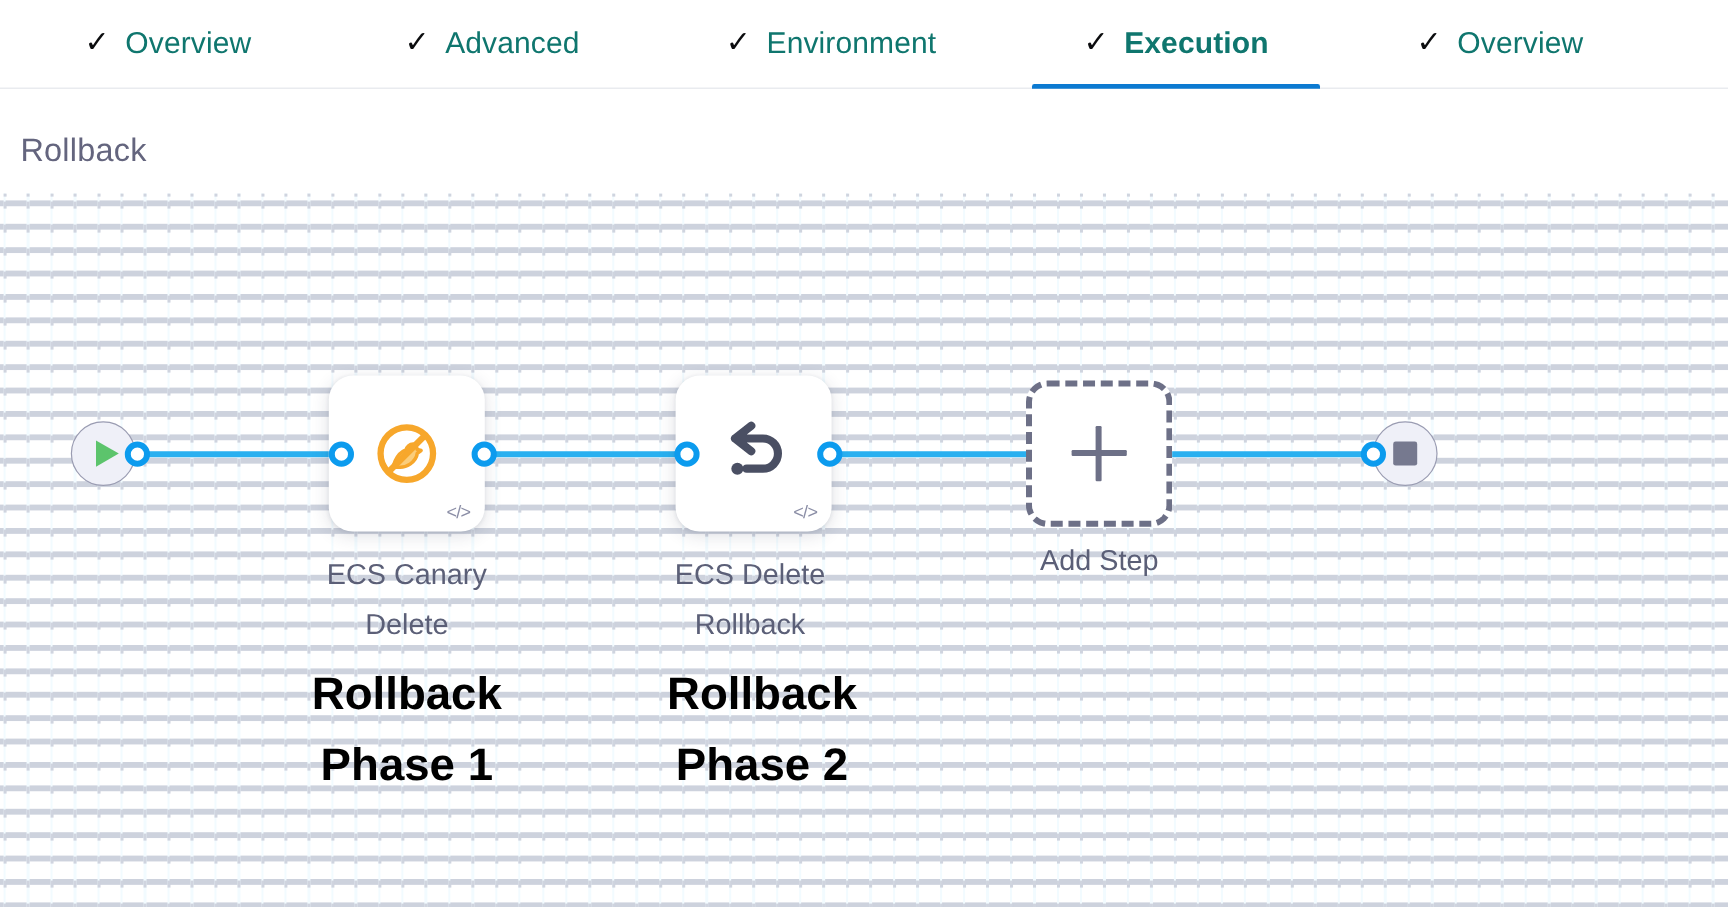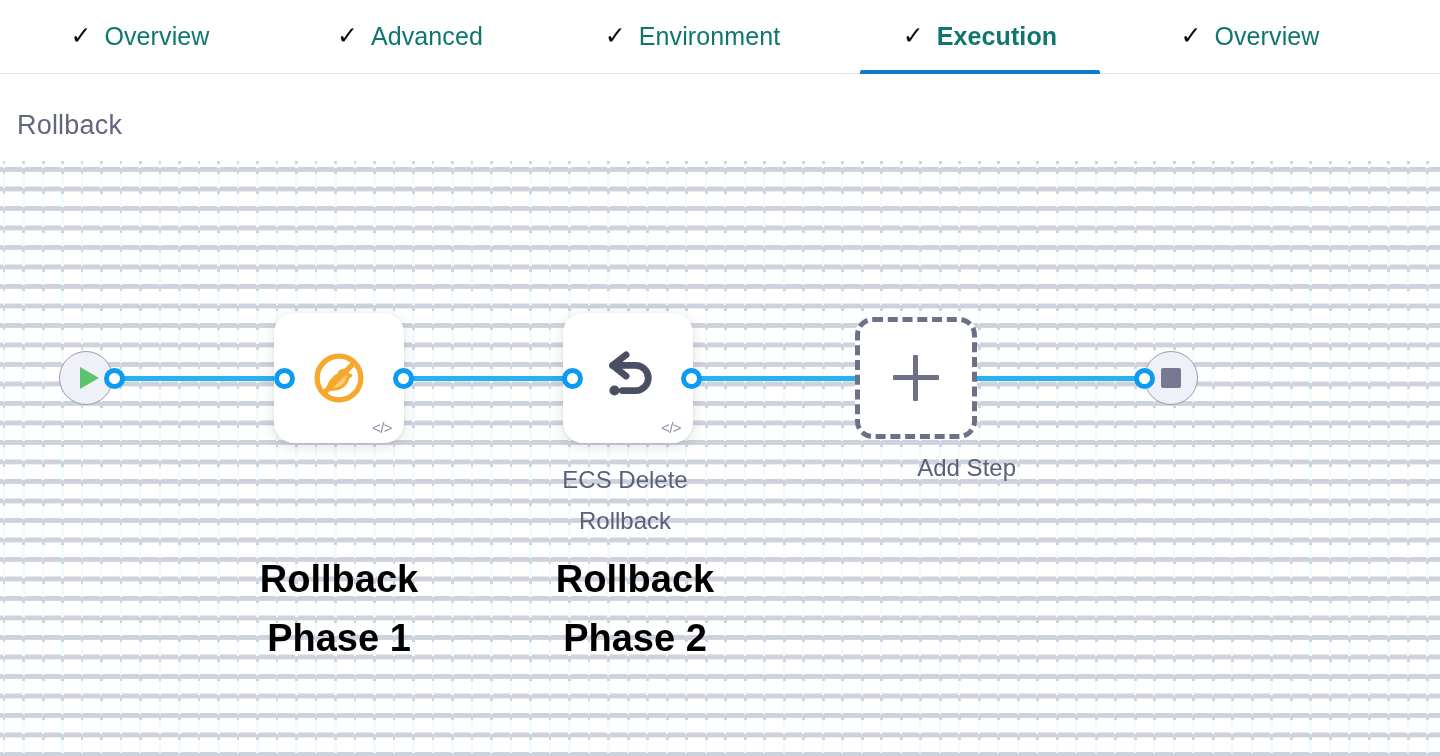--- a/index.html
+++ b/index.html
@@ -305,20 +305,22 @@
           <circle cx="32" cy="32" r="25" fill="none" stroke="#f7a72b" stroke-width="6"></circle>
           <path d="M38 23c-3.4 0-6 2.4-6.6 5.3-4 1.6-8 5.4-10.4 10.6-1 2.2-1.6 4.3-1.8 6.1h6.5c3.2 0 6.5-1 9.4-3 4-2.7 6.4-6.6 6.9-10.3l3.6-2.6-3.7-1.1A6.6 6.6 0 0 0 38 23z" fill="#fbcd7a"></path>
           <path d="M38 23c-3.4 0-6 2.4-6.6 5.3-4 1.6-8 5.4-10.4 10.6-1 2.2-1.6 4.3-1.8 6.1h6.5c3.2 0 6.5-1 9.4-3 4-2.7 6.4-6.6 6.9-10.3l3.6-2.6-3.7-1.1A6.6 6.6 0 0 0 38 23z" fill="none" stroke="#f7a72b" stroke-width="3.4" stroke-linejoin="round"></path>
           <line x1="15" y1="49" x2="49" y2="15" stroke="#f7a72b" stroke-width="6" stroke-linecap="round"></line>
         </svg>
       </div>
       <span class="code-mark">&lt;/&gt;</span>
     </div>
     <div class="ring" style="left:274px;  top:207px;"></div>
     <div class="ring" style="left:393px;  top:207px;"></div>
+    <div class="node-label" style="left:219px; top:298px; width:240px;">ECS Canary
+Delete</div>
     <div class="annotation" style="left:199px; top:389px; width:280px;">Rollback
 Phase 1</div>
 
     <div class="card" style="left:563px; top:152px;">
       <div class="glyph">
         <svg width="62" height="58" viewBox="0 0 64 60" aria-hidden="true">
           <path d="M16 17 L30 6 M16 17 L30 28 M16 17 H40 a13 13 0 0 1 0 26 H26" fill="none" stroke="#4a4f63" stroke-width="7" stroke-linecap="round" stroke-linejoin="round"></path>
           <circle cx="18" cy="43" r="5.2" fill="#4a4f63"></circle>
         </svg>
       </div>
@@ -327,21 +329,21 @@
     <div class="ring" style="left:562px;  top:207px;"></div>
     <div class="ring" style="left:681px;  top:207px;"></div>
     <div class="node-label" style="left:505px; top:298px; width:240px;">ECS Delete
 Rollback</div>
     <div class="annotation" style="left:495px; top:389px; width:280px;">Rollback
 Phase 2</div>
 
     <div class="addstep" style="left:855px; top:156px;">
       <div class="plus-sign"></div>
     </div>
-    <div class="addstep-label" style="left:816px; top:293px; width:200px;text-align:right;">Add Step</div>
+    <div class="addstep-label" style="left:816px; top:293px; width:200px;">Add Step</div>
 
     <div class="terminal" style="left:1144px; top:190px;">
       <div class="stop-sq"></div>
     </div>
     <div class="ring" style="left:1134px; top:207px;"></div>
 
   </div>
 </div>
 
 </body></html>

